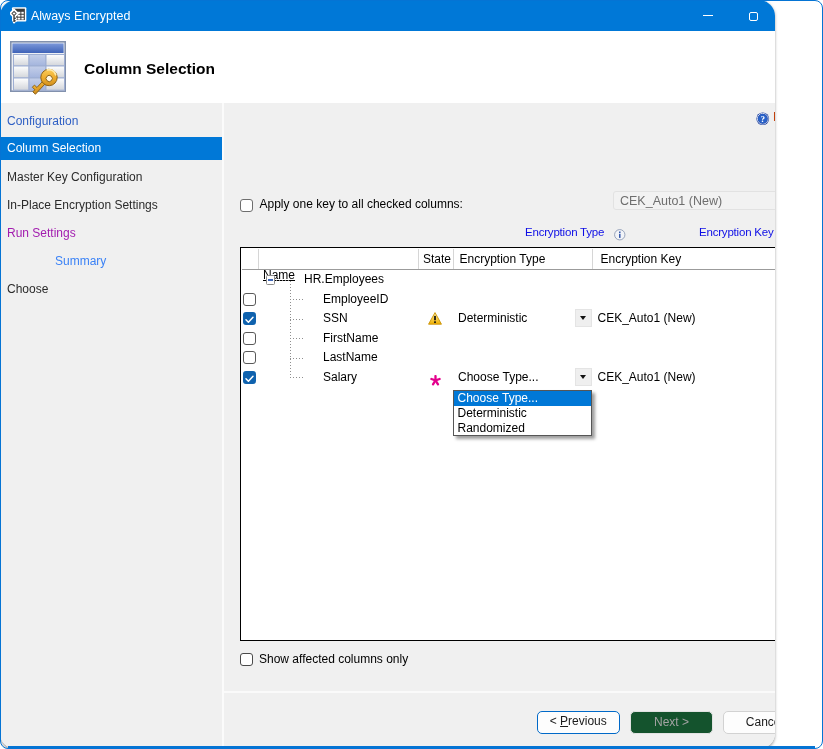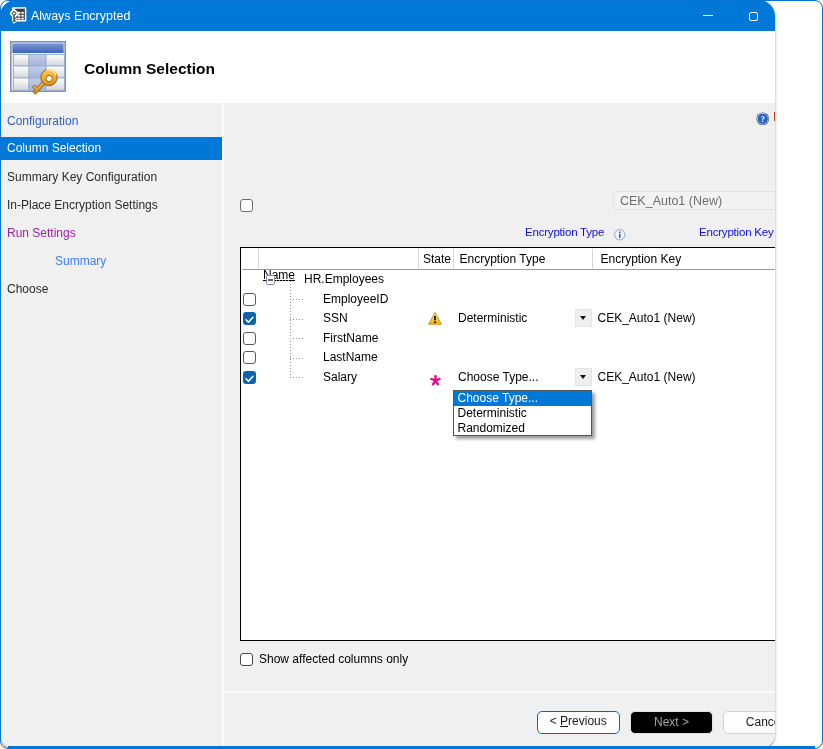--- a/index.html
+++ b/index.html
@@ -97,38 +97,39 @@
     </svg>
   </div>
   <div class="abs" style="left:84px;top:60px;font-size:15.5px;line-height:17px;font-weight:bold;color:#000;">Column Selection</div>
 
   <div class="abs" style="left:0;top:103px;width:222px;height:644px;background:#f0f0f0;"></div>
   <div class="abs" style="left:222px;top:103px;width:2px;height:644px;background:#fbfbfb;"></div>
   <div class="abs" style="left:224px;top:103px;width:599px;height:644px;background:#f0f0f0;"></div>
   <div class="abs t12" style="left:7px;top:114px;color:#2e5fc4;">Configuration</div>
   <div class="abs" style="left:0;top:136.5px;width:222px;height:23px;background:#0078d7;"></div>
   <div class="abs t12" style="left:7px;top:140.5px;color:#fff;">Column Selection</div>
-  <div class="abs t12" style="left:7px;top:169.5px;color:#2b2b2b;">Summary Key Configuration</div>
+  <div class="abs t12" style="left:7px;top:169.5px;color:#2b2b2b;">Master Key Configuration</div>
   <div class="abs t12" style="left:7px;top:197.5px;color:#2b2b2b;">In-Place Encryption Settings</div>
   <div class="abs t12" style="left:7px;top:225.5px;color:#a21caf;">Run Settings</div>
   <div class="abs t12" style="left:7px;top:253.5px;color:#3b82f6;margin-left:48px;">Summary</div>
   <div class="abs t12" style="left:7px;top:281.5px;color:#2b2b2b;">Choose</div>
 
   <div class="abs" id="helpicon" style="left:756px;top:111px;width:13.5px;height:13.5px;">
     <svg width="13.5" height="13.5" viewBox="0 0 14 14">
       <circle cx="7" cy="7" r="6.6" fill="#1c3f9e"></circle>
       <circle cx="7" cy="7" r="5.6" fill="none" stroke="#e8edf8" stroke-width="0.9"></circle>
       <circle cx="7" cy="7" r="4.9" fill="#2a62c8"></circle>
       <text x="7" y="10.4" text-anchor="middle" font-family="Liberation Serif,serif" font-size="9.5" font-weight="bold" fill="#fff">?</text>
     </svg>
   </div>
   <div class="abs t12" style="left:773px;top:110px;color:#c2410c;">Help</div>
 
 
   <div class="abs cb" style="left:240px;top:198.5px;border-color:#6e6e6e;"></div>
+  <div class="abs t12" style="left:259.5px;top:197px;">Apply one key to all checked columns:</div>
   <div class="abs" style="left:613px;top:190.5px;width:184px;height:19.5px;box-sizing:border-box;background:#f2f2f2;border:1px solid #e2e2e2;border-radius:3px;">
     <div class="t12" style="margin:2px 0 0 6px;color:#6e6e6e;font-size:12.5px;">CEK_Auto1 (New)</div>
   </div>
   <svg class="abs" style="left:781px;top:196.5px;" width="11" height="7" viewBox="0 0 11 7">
       <path d="M1 1 L5.5 5.5 L10 1" stroke="#9a9a9a" stroke-width="1.2" fill="none"></path>
     </svg>
 
   <div class="abs t12" style="left:525px;top:224.5px;color:#0d0de6;font-size:11.5px;letter-spacing:-0.2px;">Encryption Type</div>
   <div class="abs" id="info1" style="left:614px;top:226.5px;width:11.5px;height:11.5px;">
     <svg width="11.5" height="11.5" viewBox="0 0 12 12">
@@ -232,17 +233,17 @@
     <div style="height:15.3px;background:#0078d7;color:#fff;font-size:12px;line-height:15px;padding-left:4px;">Choose Type...</div>
     <div style="height:15.3px;font-size:12px;line-height:15px;padding-left:4px;">Deterministic</div>
     <div style="height:15.3px;font-size:12px;line-height:15px;padding-left:4px;">Randomized</div>
   </div>
 
   <div class="abs cb" style="left:240px;top:652.5px;border-color:#494949;"></div>
   <div class="abs t12" style="left:259px;top:651.5px;">Show affected columns only</div>
 
   <div class="abs" style="left:224px;top:691px;width:599px;height:2px;background:#fafafa;"></div>
   <div class="abs" style="left:537px;top:711px;width:82.5px;height:22.5px;box-sizing:border-box;background:#fdfdfd;border:1.7px solid #0069c8;border-radius:5px;text-align:center;font-size:12px;line-height:19px;color:#1a1a1a;">&lt; <u>P</u>revious</div>
-  <div class="abs" style="left:630px;top:711px;width:83px;height:22.5px;box-sizing:border-box;background:#000000;border:1px solid #e2e2e2;border-radius:5px;text-align:center;font-size:12px;line-height:20.5px;color:#a3a3a3;">Next &gt;</div>
+  <div class="abs" style="left:630px;top:711px;width:83px;height:22.5px;box-sizing:border-box;background:#14532d;border:1px solid #e2e2e2;border-radius:5px;text-align:center;font-size:12px;line-height:20.5px;color:#a3a3a3;">Next &gt;</div>
   <div class="abs" style="left:722.5px;top:711px;width:84px;height:22.5px;box-sizing:border-box;background:#fdfdfd;border:1px solid #d2d2d2;border-radius:5px;text-align:center;font-size:12px;line-height:20.5px;color:#1a1a1a;">Cancel</div>
 </div>
 <div class="abs" style="left:8px;top:746px;width:807px;height:1.5px;background:#0574d4;z-index:59;"></div>
 <div id="frame"></div>
 
 </body></html>

